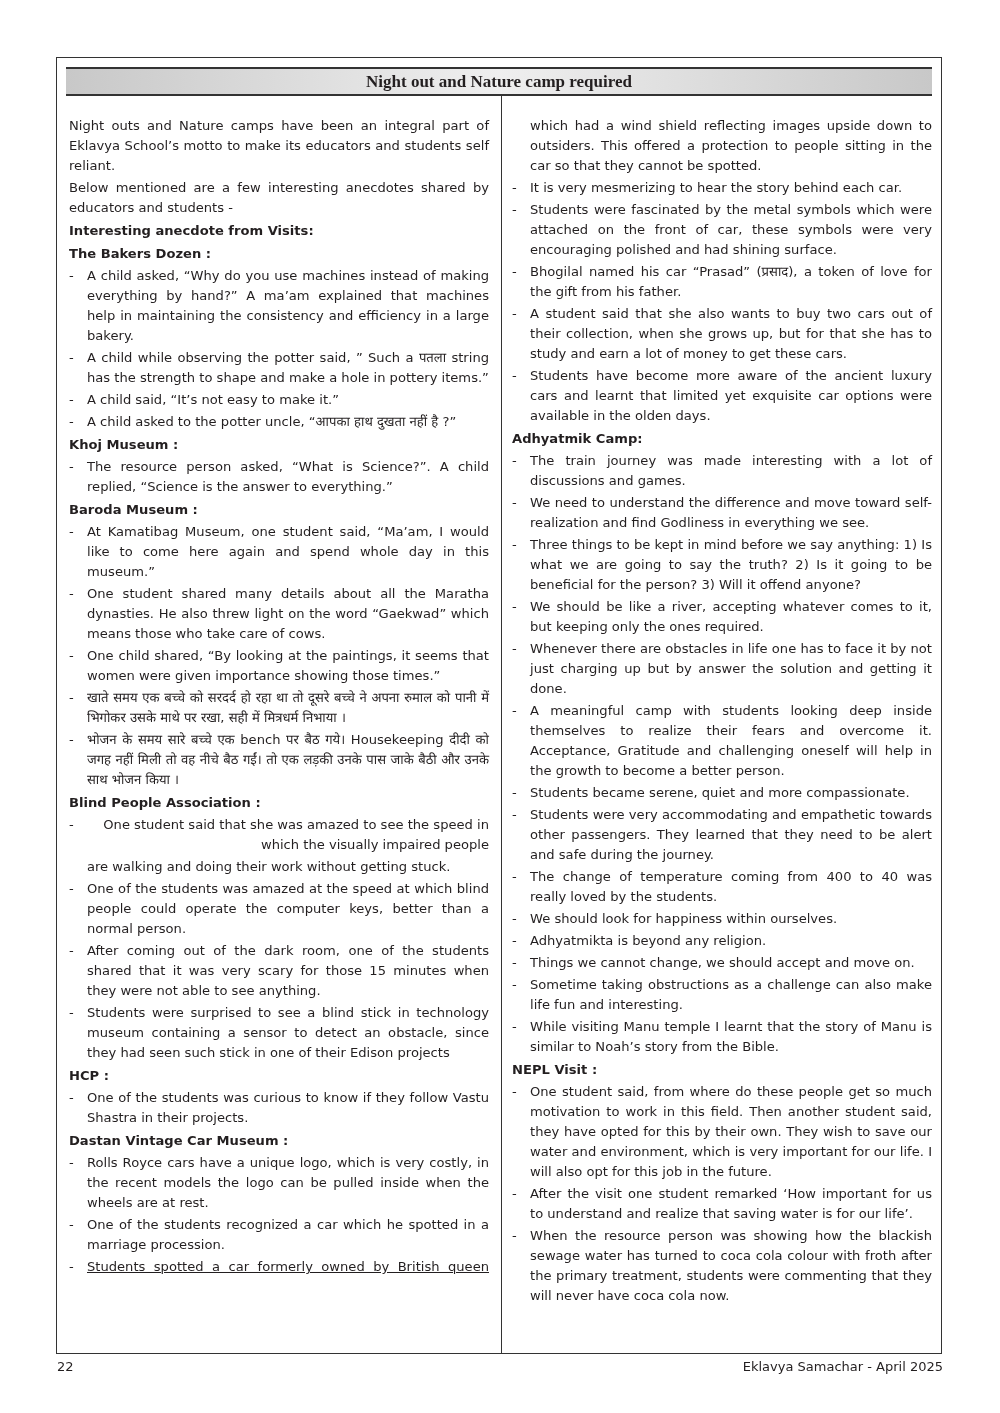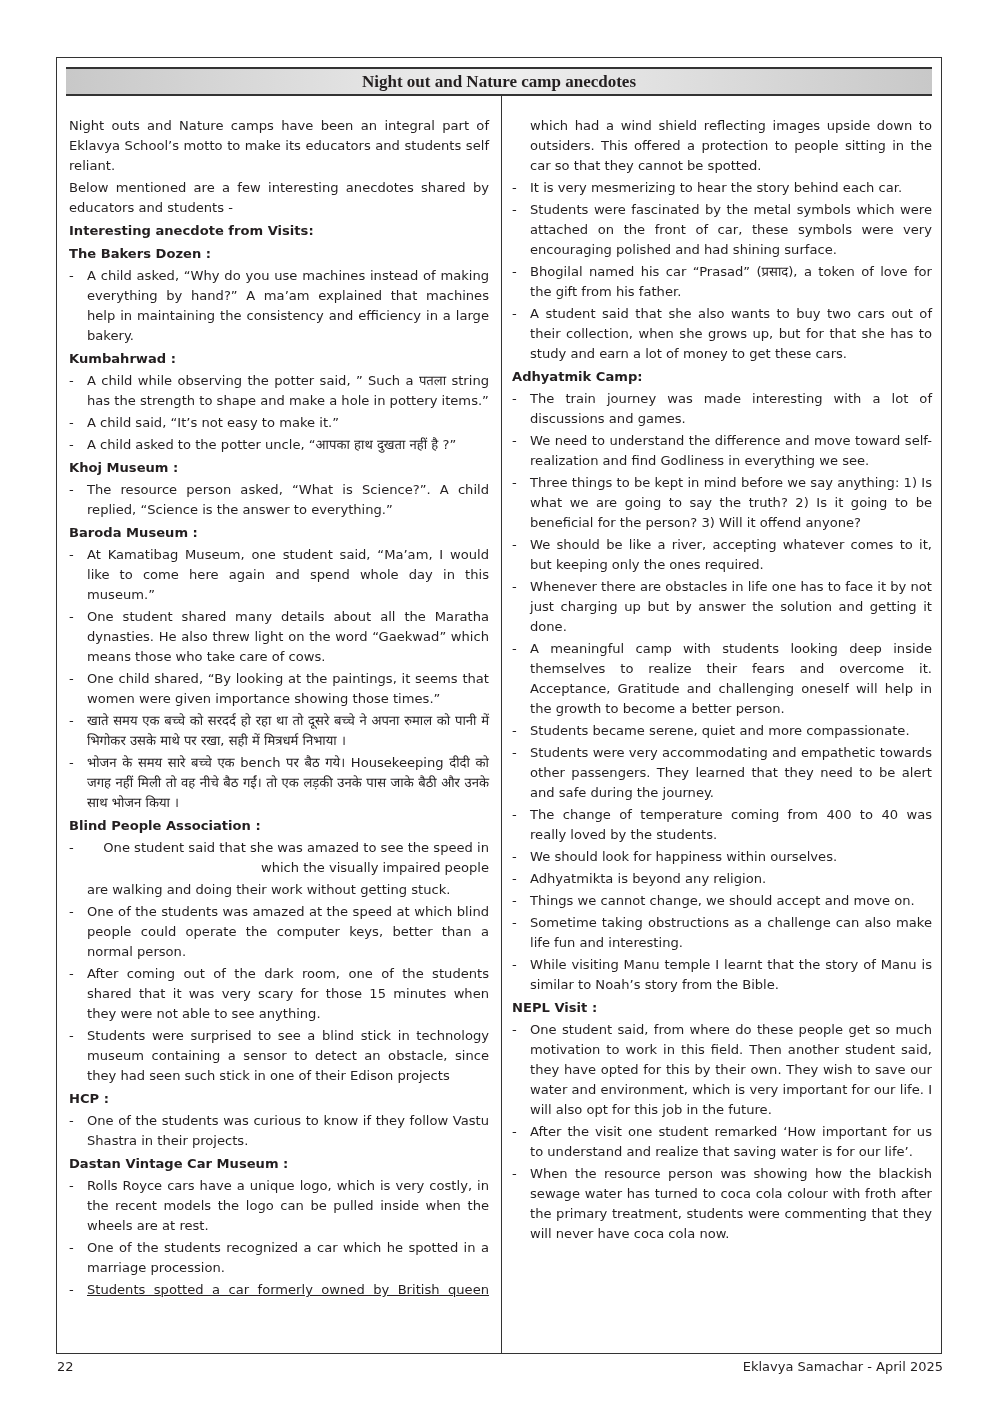--- a/index.html
+++ b/index.html
@@ -23,35 +23,34 @@
   li::before { content: "-"; position: absolute; left: 0; top: 0; }
   li.cont::before { content: ""; }
   .footer-left { position: absolute; left: 57px; top: 1359px; font-size: 13px; color: #231f20; text-align: right; }
   .footer-right { position: absolute; right: 57px; top: 1359px; font-size: 13px; color: #231f20; }
 </style>
 </head>
 <body>
 
 <div class="frame"></div>
 <div class="title-band">
-  <span>Night out and Nature camp anecdotes</span>
+  <span>Night out and Nature camp required</span>
 </div>
 <div class="col-divider"></div>
 
 <div class="col left">
   <p>Night outs and Nature camps have been an integral part of Eklavya School’s  motto to make its educators and students self reliant.</p>
   <p>Below mentioned are a few interesting anecdotes shared by educators and students -</p>
   <h3>Interesting anecdote from Visits:</h3>
 
   <h3>The Bakers Dozen :</h3>
   <ul>
     <li>A child asked, “Why do you use machines instead of making everything by hand?” A ma’am explained that machines help in maintaining the consistency and efficiency in a large bakery.</li>
   </ul>
 
-  <h3>Kumbahrwad :</h3>
   <ul>
     <li>A child while observing the potter said, ” Such a पतला string has the strength to shape and make a hole in pottery items.”</li>
     <li>A child said, “It’s not easy to make it.”</li>
     <li>A child asked to the potter uncle, “आपका हाथ दुखता नहीं है ?”</li>
   </ul>
 
   <h3>Khoj Museum :</h3>
   <ul>
     <li>The resource person asked, “What is Science?”. A child replied, “Science is the answer to everything.”</li>
   </ul>
@@ -87,20 +86,21 @@
   </ul>
 </div>
 
 <div class="col right">
   <ul>
     <li class="cont">which had a wind shield reflecting images upside down to outsiders. This offered a protection to people sitting in the car so that they cannot be spotted.</li>
     <li>It is very mesmerizing to hear the story behind each car.</li>
     <li>Students were fascinated by the metal symbols which were attached on the front of car, these symbols were very encouraging polished and had shining surface.</li>
     <li>Bhogilal named his car “Prasad” (प्रसाद), a token of love for the gift from his father.</li>
     <li>A student said that she also wants to buy two cars out of their collection, when she grows up, but for that she has to study and earn a lot of money to get these cars.</li>
+    <li>Students have become more aware of the ancient luxury cars and learnt that limited yet exquisite car options were available in the olden days.</li>
   </ul>
 
   <h3>Adhyatmik Camp:</h3>
   <ul>
     <li>The train journey was made interesting with a lot of discussions and games.</li>
     <li>We need to understand the difference and move toward self-realization and find Godliness in everything we see.</li>
     <li>Three things to be kept in mind before we say anything: 1) Is what we are going to say the truth? 2) Is it going to be beneficial for the person? 3) Will it offend anyone?</li>
     <li>We should be like a river, accepting whatever comes to it, but keeping only the ones required.</li>
     <li>Whenever there are obstacles in life one has to face it by not just charging up but by answer the solution and getting it done.</li>
     <li>A meaningful camp with students looking deep inside themselves to realize their fears and overcome it. Acceptance, Gratitude and challenging oneself will help in the growth to become a better person.</li>

